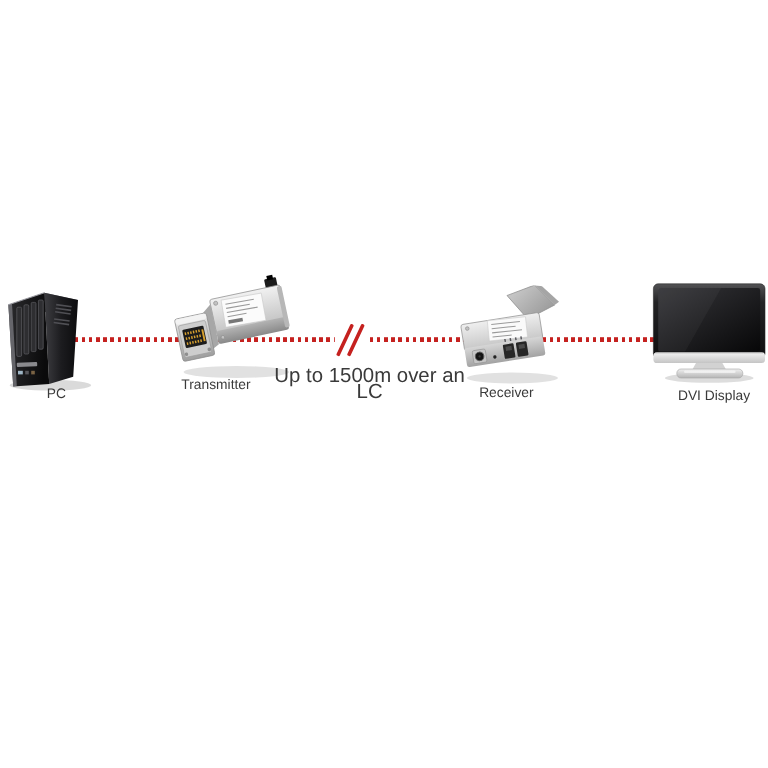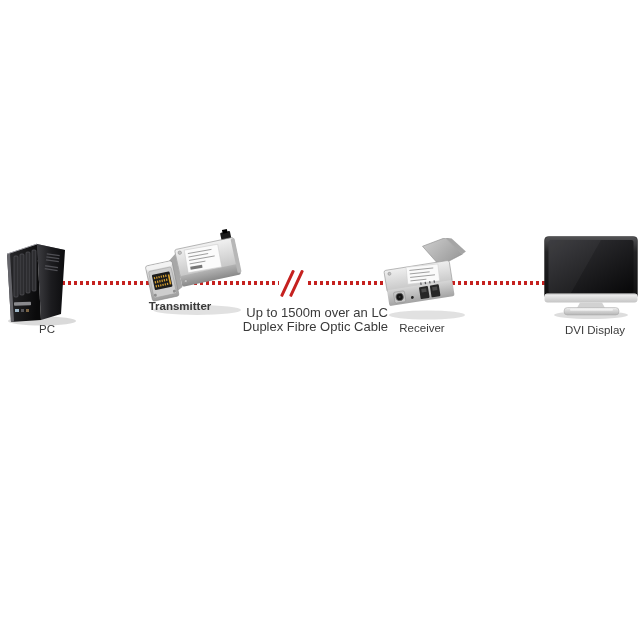--- a/index.html
+++ b/index.html
@@ -52,33 +52,33 @@
   .node-label {
     position: absolute;
     z-index: 3;
     font-size: 11.5px;
     line-height: 13px;
     color: #3a3a3a;
     text-align: center;
     white-space: nowrap;
   }
   #label-pc          { left: 2px;   top: 323px; width: 90px;  }
-  #label-transmitter { left: 130px; top: 300px; width: 100px; font-weight: bold; }
+  #label-transmitter { left: 130px; top: 315px; width: 100px; }
   #label-receiver    { left: 372px; top: 322px; width: 100px; }
   #label-dvi         { left: 545px; top: 324px; width: 100px; }
 
   .link-note {
     position: absolute;
     left: 228px; top: 306px;
     width: 160px;
     z-index: 3;
-    font-size: 13px;
+    font-size: 17px;
     line-height: 13.5px;
     color: #3a3a3a;
-    text-align: right;
+    text-align: center;
   }
 </style>
 </head>
 <body>
 
 <div class="canvas">
 
   <div class="link-line"></div>
 
   <div class="link-break">
@@ -192,21 +192,20 @@
           <rect x="26.2" y="43" width="1.6" height="10"></rect>
         </g>
         <circle cx="9.8" cy="60.5" r="1.5" fill="#8f8f8f"></circle>
         <circle cx="29.3" cy="60.5" r="1.5" fill="#8f8f8f"></circle>
       </g>
     </svg>
   </div>
 
   <div class="link-note">
     <div>Up to 1500m over an LC</div>
-    <div>Duplex Fibre Optic Cable</div>
   </div>
 
   <div class="device" style="left:380px; top:238px;">
     <svg width="94" height="86" viewBox="0 0 94 86">
       <defs>
         <linearGradient id="rTop" x1="0" y1="0" x2="0" y2="1">
           <stop offset="0" stop-color="#efefef"></stop>
             <stop offset="1" stop-color="#c7c7c7"></stop>
         </linearGradient>
         <linearGradient id="rFront" x1="0" y1="0" x2="0" y2="1">

